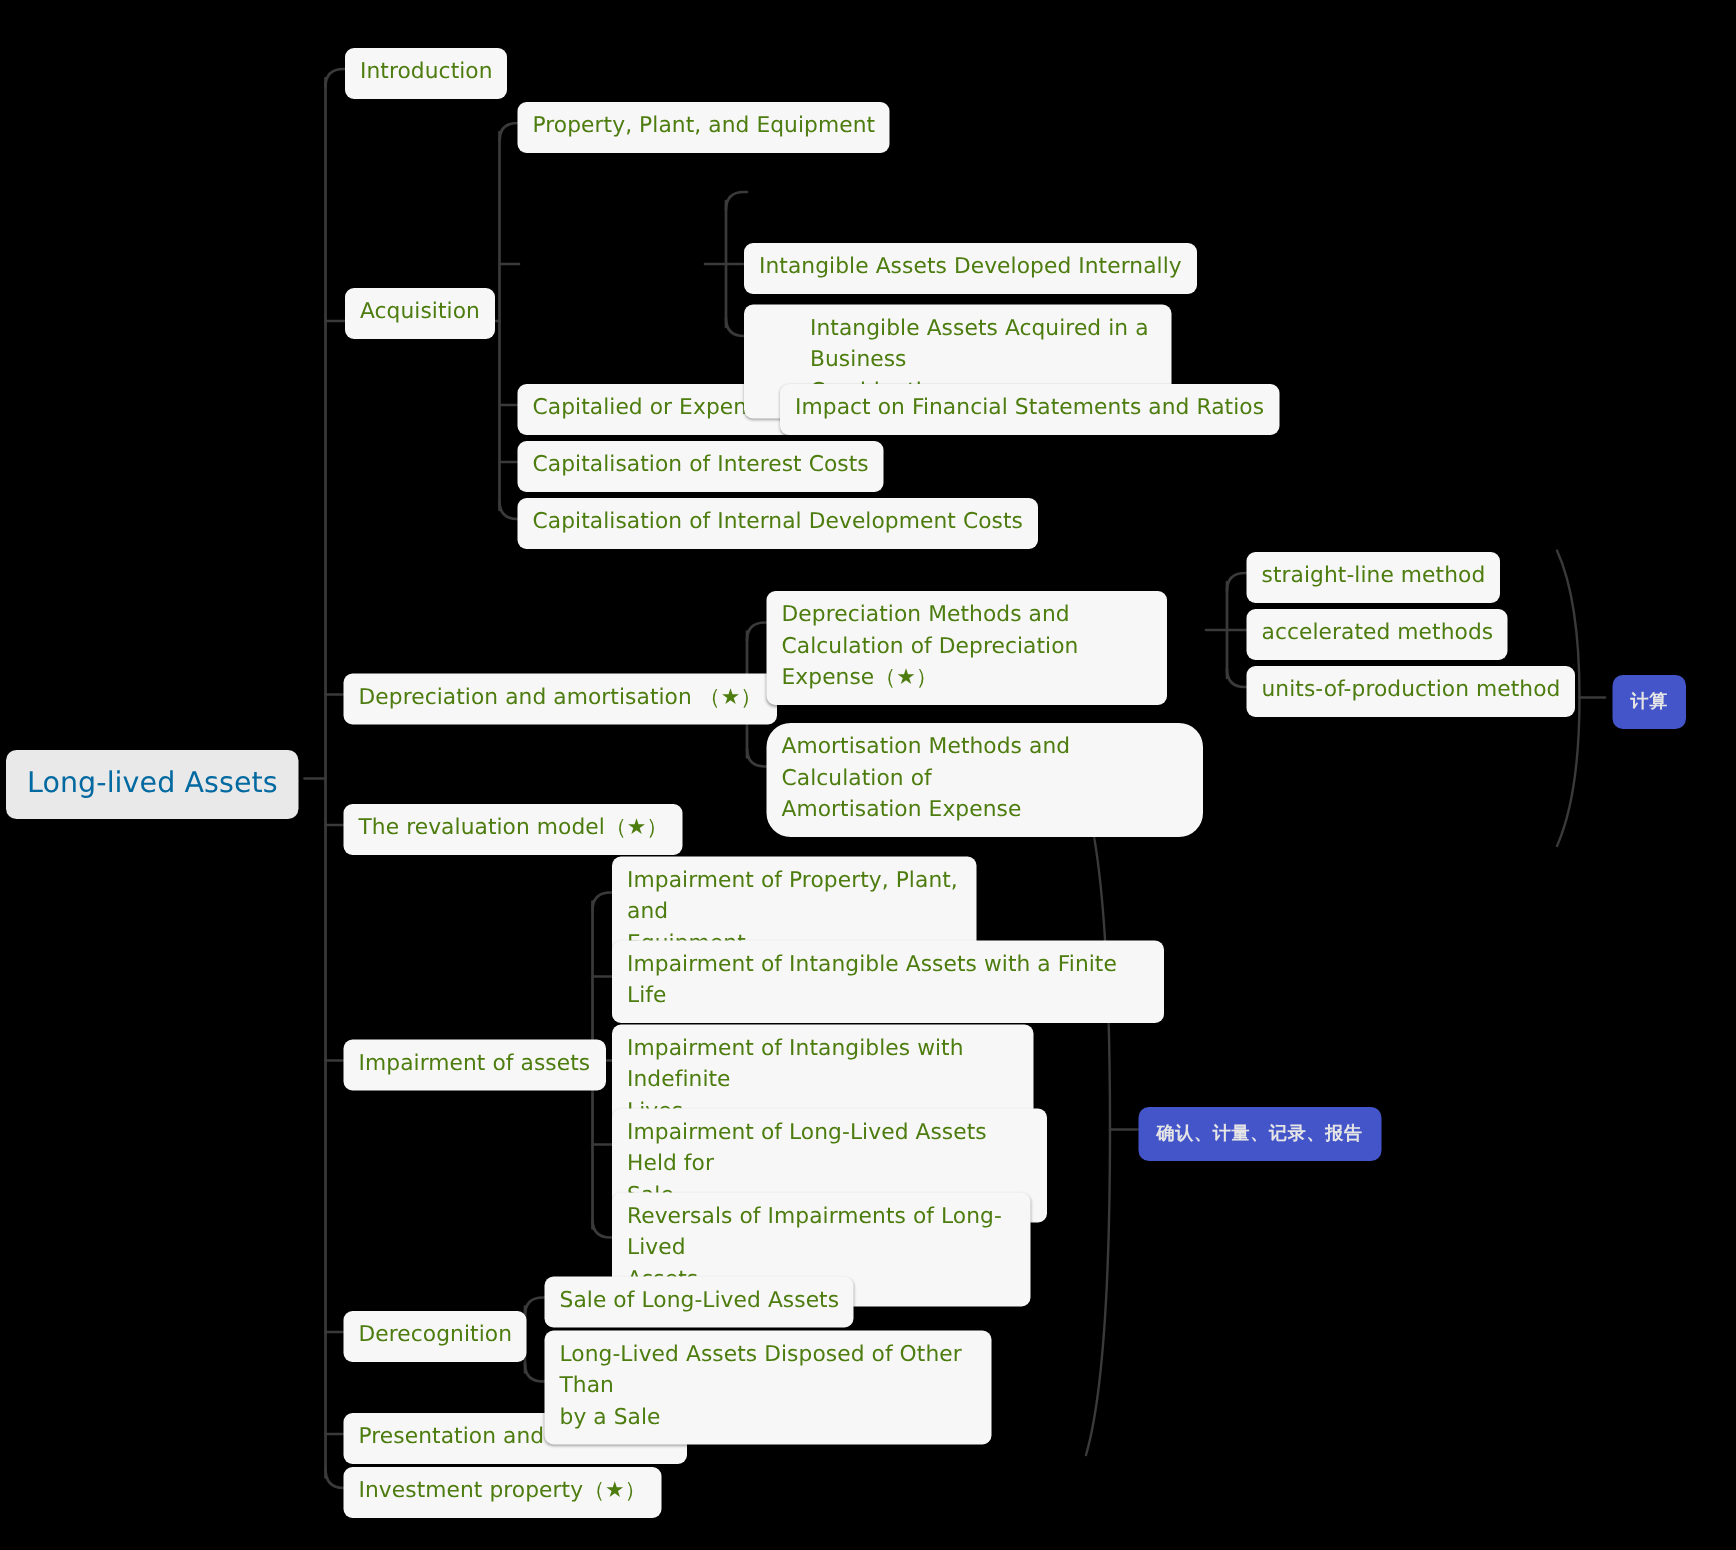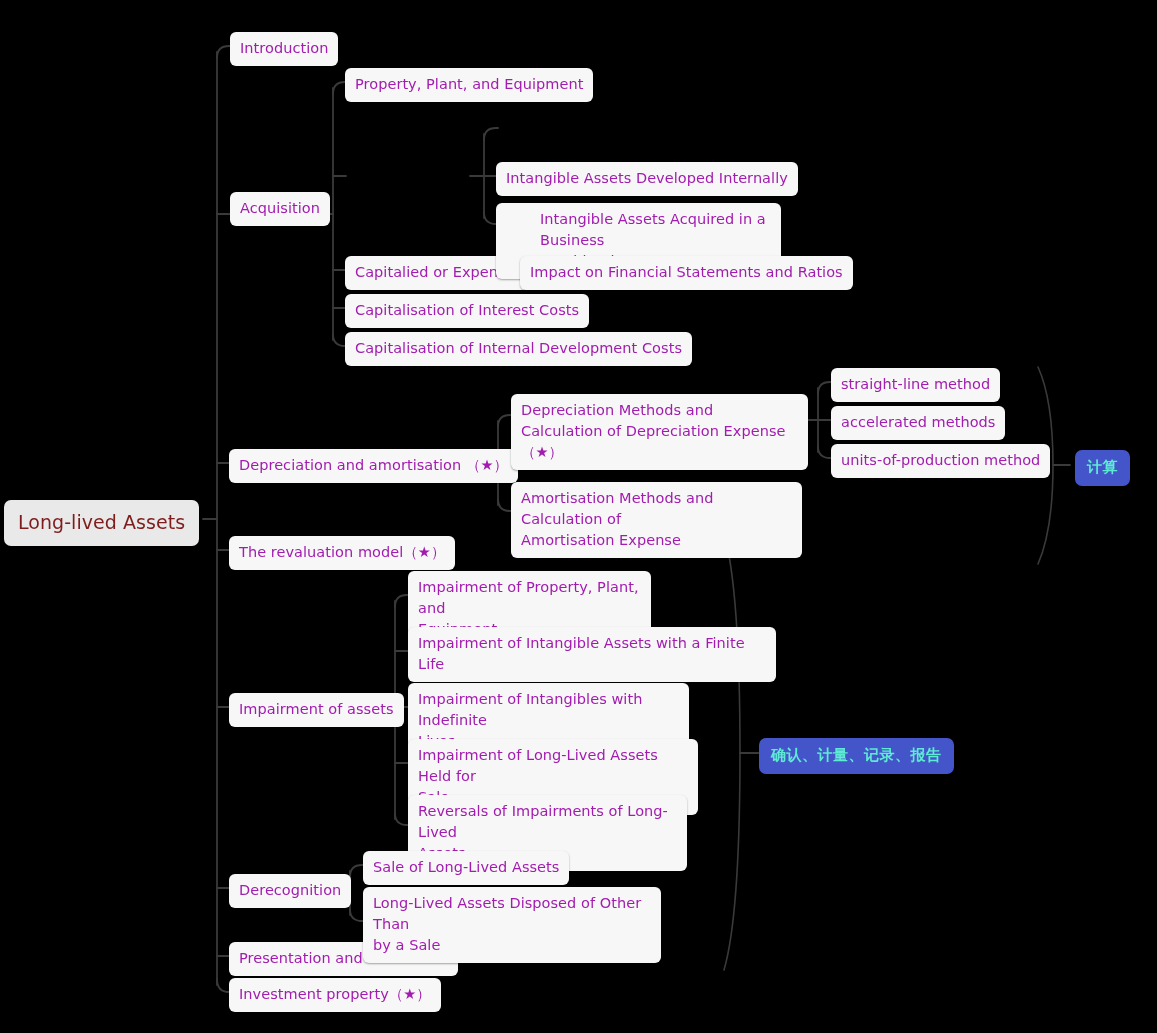--- a/index.html
+++ b/index.html
@@ -20,42 +20,42 @@
     left: 0;
     top: 0;
     width: 1157px;
     height: 1033px;
     pointer-events: none;
   }
   .node {
     position: absolute;
     box-sizing: border-box;
     background: #f7f7f7;
-    color: #a21caf;
+    color: #4d7c0f;
     border-radius: 6px;
     font-size: 14.5px;
     line-height: 21px;
     padding: 6px 10px 7px 10px;
     white-space: pre-line;
     letter-spacing: 0.05px;
     box-shadow: 0 1px 2px rgba(0,0,0,0.35);
   }
   .node.root {
     background: #e9e9e9;
-    color: #7f1d1d;
+    color: #0369a1;
     font-size: 19px;
     line-height: 25px;
     padding: 10px 14px 11px 14px;
     border-radius: 7px;
   }
   .node.badge {
     background: #4355c9;
-    color: #5eead4;
+    color: #e5e5e5;
     font-weight: bold;
-    font-size: 15px;
+    font-size: 12px;
     line-height: 21px;
     border-radius: 7px;
     padding: 7px 12px 8px 12px;
     letter-spacing: 0.5px;
   }
 </style>
 </head>
 <body>
 
 <div id="canvas">
@@ -153,24 +153,24 @@
   <div class="node" style="left:345px; top:332px;">Capitalisation of Internal Development Costs</div>
 
 
   <div class="node" style="left:496px; top:162px;">Intangible Assets Developed Internally</div>
 
   <div class="node" style="left:496px; top:203px; width:285px;padding-left:44px;">Intangible Assets Acquired in a Business
 Combination</div>
 
   <div class="node" style="left:520px; top:256px;">Impact on Financial Statements and Ratios</div>
 
-  <div class="node" style="left:511px; top:394px; width:297px;">Depreciation Methods and
+  <div class="node" style="left:511px; top:394px; width:267px;">Depreciation Methods and
 Calculation of Depreciation Expense（★）</div>
 
-  <div class="node" style="left:511px; top:482px; width:291px;">Amortisation Methods and Calculation of
+  <div class="node" style="left:511px; top:482px; width:291px;border-radius:16px;">Amortisation Methods and Calculation of
 Amortisation Expense</div>
 
   <div class="node" style="left:831px; top:368px;">straight-line method</div>
 
   <div class="node" style="left:831px; top:406px;">accelerated methods</div>
 
   <div class="node" style="left:831px; top:444px;">units-of-production method</div>
 
   <div class="node" style="left:408px; top:571px; width:243px;">Impairment of Property, Plant, and
 Equipment</div>

